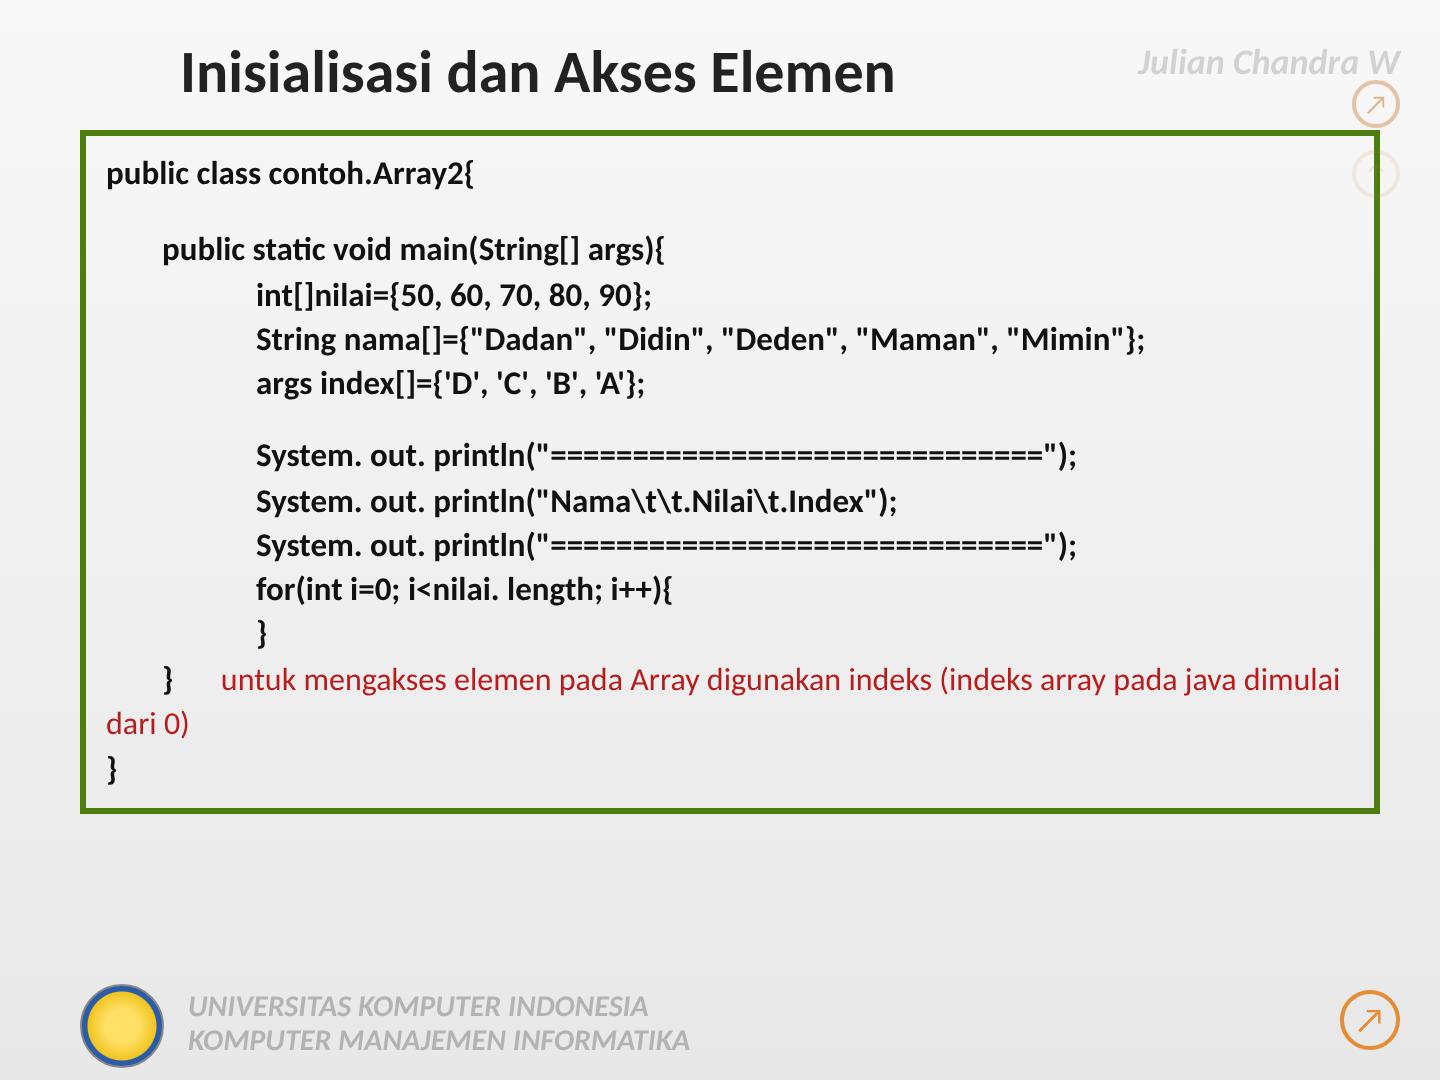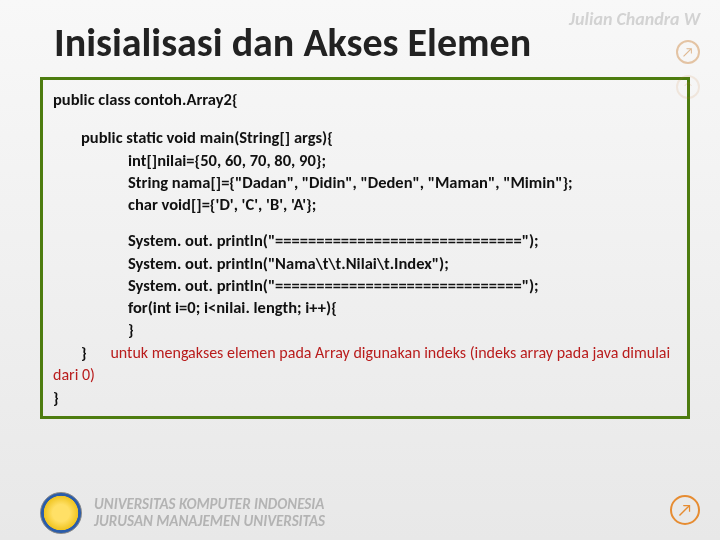--- a/index.html
+++ b/index.html
@@ -6,21 +6,21 @@
   body {
     width: 720px;
     height: 540px;
     background: linear-gradient(to bottom, #f8f8f8 0%, #e8e8e8 100%);
     font-family: Calibri, Arial, sans-serif;
     position: relative;
     overflow: hidden;
   }
   .watermark {
     position: absolute;
-    top: 8px;
+    top: 20px;
     right: 20px;
     color: rgba(100,100,100,0.25);
     font-size: 18px;
     font-style: italic;
     font-weight: bold;
   }
   .arrow-icon {
     position: absolute;
     width: 24px;
     height: 24px;
@@ -29,24 +29,24 @@
     display: flex;
     align-items: center;
     justify-content: center;
     color: rgba(200,120,40,0.5);
     font-size: 14px;
   }
   .arrow-top-right { top: 40px; right: 20px; }
   .arrow-mid-right { top: 75px; right: 20px; opacity:0.3; }
   .arrow-bottom-right { bottom: 15px; right: 20px; border-color: rgba(230,130,30,0.9); color: rgba(230,130,30,0.9); width:30px; height:30px; font-size:18px;}
   .title {
-    font-size: 40px;
+    font-size: 30px;
     font-weight: bold;
     color: #222;
-    padding: 18px 0 10px 54px;
+    padding: 18px 0 10px 90px;
   }
   .code-box {
     margin: 0 30px 0 40px;
     border: 3px solid #4d7c0f;
     background: transparent;
     padding: 8px 10px 8px 10px;
     font-size: 16.5px;
     line-height: 1.35;
     color: #111;
   }
@@ -98,35 +98,35 @@
 <div class="arrow-icon arrow-top-right">↗</div>
 <div class="arrow-icon arrow-mid-right">↑</div>
 
 <div class="title">Inisialisasi dan Akses Elemen</div>
 
 <div class="code-box">
   <div class="b">public class contoh.Array2{</div>
   <div class="b indent1">public static void main(String[] args){</div>
   <div class="b indent2">int[]nilai={50, 60, 70, 80, 90};</div>
   <div class="b indent2">String nama[]={"Dadan", "Didin", "Deden", "Maman", "Mimin"};</div>
-  <div class="b indent2">char  void[]={'D', 'C', 'B', 'A'};</div>
+  <div class="b indent2">args  index[]={'D', 'C', 'B', 'A'};</div>
   <div class="gap"></div>
   <div class="b indent2">System. out. println("==============================");</div>
   <div class="b indent2">System. out. println("Nama\t\t.Nilai\t.Index");</div>
   <div class="b indent2">System. out. println("==============================");</div>
   <div class="b indent2">for(int i=0; i&lt;nilai. length; i++){</div>
   <div class="b indent2">}</div>
   <div class="b">
     <span class="closebrace">}</span>
     <span class="note" style="display:inline; padding-left:20px;">untuk mengakses elemen pada Array digunakan indeks (indeks array pada java  dimulai dari 0)</span>
   </div>
   <div class="b">}</div>
 </div>
 
 <div class="footer">
   <div class="logo"></div>
   <div class="footer-text">
     <div>UNIVERSITAS KOMPUTER INDONESIA</div>
-    <div>JURUSAN MANAJEMEN UNIVERSITAS</div>
+    <div>KOMPUTER MANAJEMEN INFORMATIKA</div>
   </div>
 </div>
 
 <div class="arrow-icon arrow-bottom-right">↗</div>
 
 </body></html>

